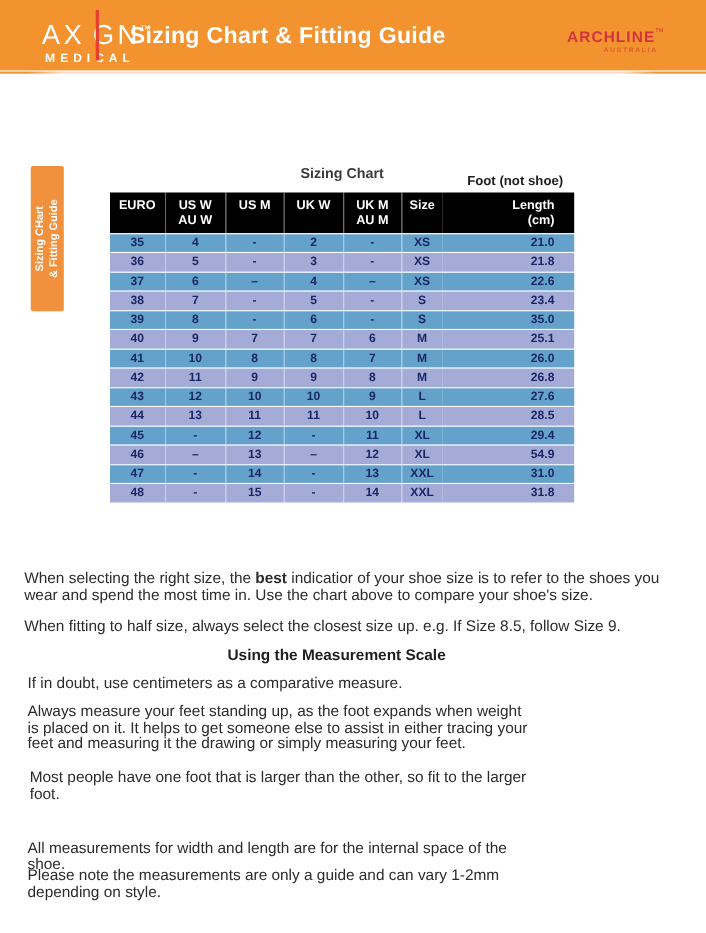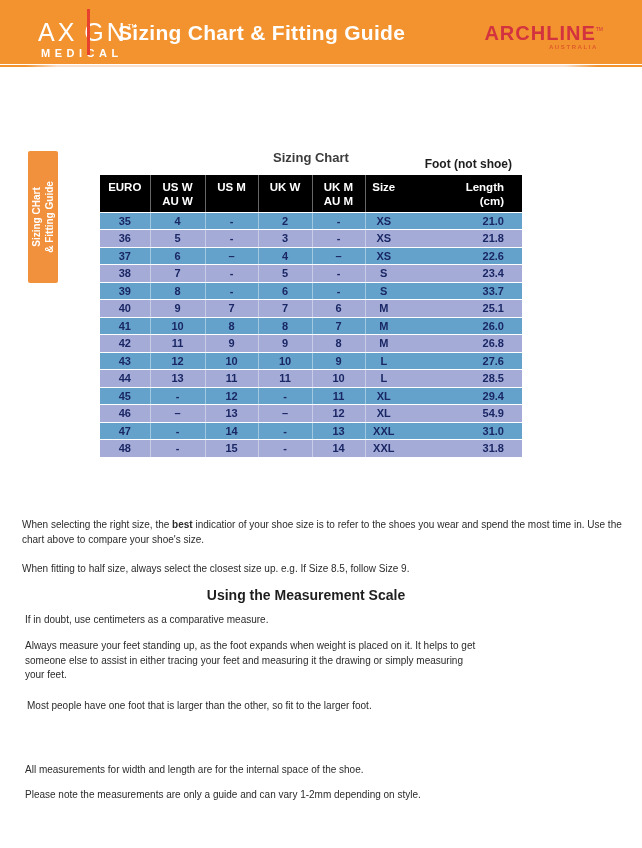--- a/index.html
+++ b/index.html
@@ -15,21 +15,21 @@
   .axign-row { position:relative; font-size:25px; letter-spacing:3px; font-weight:400; line-height:26px; }
   .axign-gap { display:inline-block; width:7px; }
   .axign-line { position:absolute; left:49px; top:-4px; width:2.5px; height:46px; background:#E8402F; }
   .tm { font-size:6px; vertical-align:13px; letter-spacing:0; }
   .axign-sub { font-size:11px; font-weight:bold; letter-spacing:4.5px; margin-top:2px; padding-left:3px; }
 
   .main-title { position:absolute; left:118px; top:21px; width:300px; text-align:left;
     color:#fff; font-weight:bold; font-size:21px; letter-spacing:0.3px; }
 
   .archline { position:absolute; right:39px; top:25px; text-align:right; }
-  .arch-name { font-size:20px; font-weight:bold; color:#D2333F; letter-spacing:1px; line-height:17px; }
+  .arch-name { font-size:14px; font-weight:bold; color:#D2333F; letter-spacing:1px; line-height:17px; }
   .arch-tm { font-size:5px; vertical-align:9px; color:#D2333F; letter-spacing:0; }
   .arch-sub { font-size:6px; font-weight:bold; color:#E05A2B; letter-spacing:1.6px; padding-right:5px; margin-top:0px; }
 
   
   .side-tab { position:absolute; left:28px; top:151px; width:30px; height:132px; background:#F2913D; border-radius:2px; }
   .side-tab-text { position:absolute; left:50%; top:50%; width:132px; height:30px;
     transform:translate(-50%,-50%) rotate(-90deg); display:flex; flex-direction:column; justify-content:center;
     text-align:center; color:#fff; font-weight:bold; font-size:10px; line-height:1.3; }
 
   
@@ -47,21 +47,21 @@
     border-bottom:1px solid #fff; }
   table.sizing th.sep, table.sizing td.sep { border-right:1px solid rgba(255,255,255,0.4); }
   table.sizing td { height:17.5px; text-align:center; font-size:11px; font-weight:bold; color:#1A2765;
     border-bottom:1px solid #fff; }
   table.sizing tr:nth-child(odd) td { background:#65A2CB; }
   table.sizing tr:nth-child(even) td { background:#A5ABD7; }
   table.sizing th:last-child, table.sizing td:last-child { text-align:right; padding-right:18px; }
 
   
   .h-center { position:absolute; left:0; width:612px; text-align:center; font-size:14px; font-weight:bold; color:#1E1E1E; }
-  .para { position:absolute; font-size:10px; line-height:14.5px; color:#2B2B2B; }
+  .para { position:absolute; font-size:14px; line-height:14.5px; color:#2B2B2B; }
 
   
   .diagram { position:absolute; left:488px; top:650px; width:92px; height:145px; }
   .diag-top-line { position:absolute; left:7px; top:7px; width:73px; height:2px; background:#8F8F8F; }
   .diag-bottom-line { position:absolute; left:2px; top:133px; width:80px; height:1.5px; background:#3A3A3A; }
   .diag-left-line { position:absolute; left:27px; top:18px; width:1px; height:60px; background:#4A4A4A; }
   .diag-right-line { position:absolute; left:78px; top:26px; width:1.5px; height:64px; background:#2B2B2B; }
   .foot-svg { position:absolute; left:23px; top:8px; }
   .width-label { position:absolute; left:37px; top:41px; font-size:11px; color:#2B2B2B; }
   .length-label { position:absolute; left:-15px; top:62px; width:60px; height:14px; text-align:center;
@@ -179,21 +179,21 @@
           <td>S</td>
           <td>23.4</td>
         </tr>
         <tr>
           <td class="sep">39</td>
           <td class="sep">8</td>
           <td class="sep">-</td>
           <td class="sep">6</td>
           <td class="sep">-</td>
           <td>S</td>
-          <td>33.7</td>
+          <td>35.0</td>
         </tr>
         <tr>
           <td class="sep">40</td>
           <td class="sep">9</td>
           <td class="sep">7</td>
           <td class="sep">7</td>
           <td class="sep">6</td>
           <td>M</td>
           <td>25.1</td>
         </tr>

